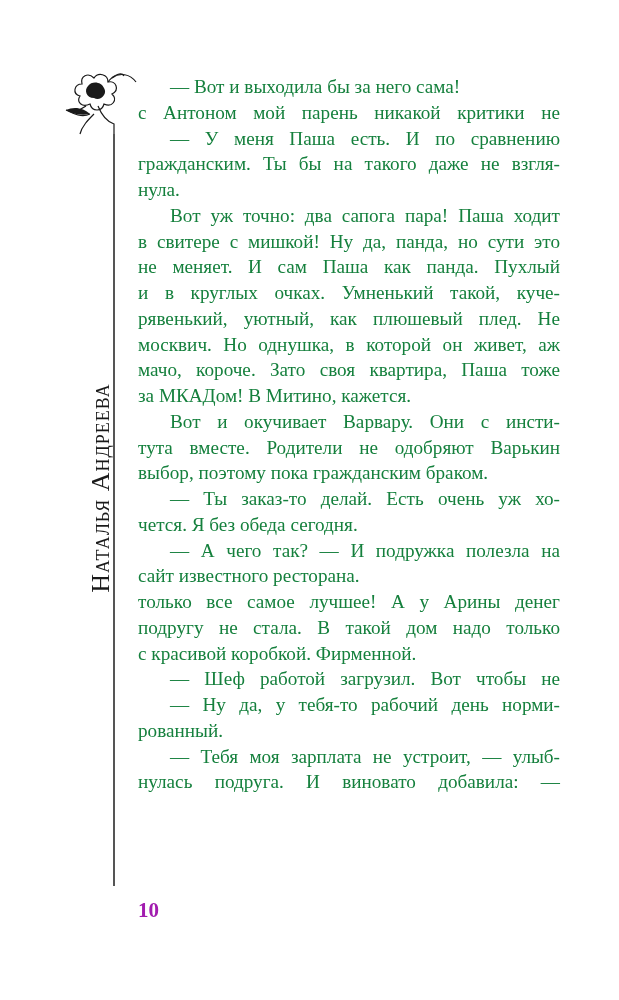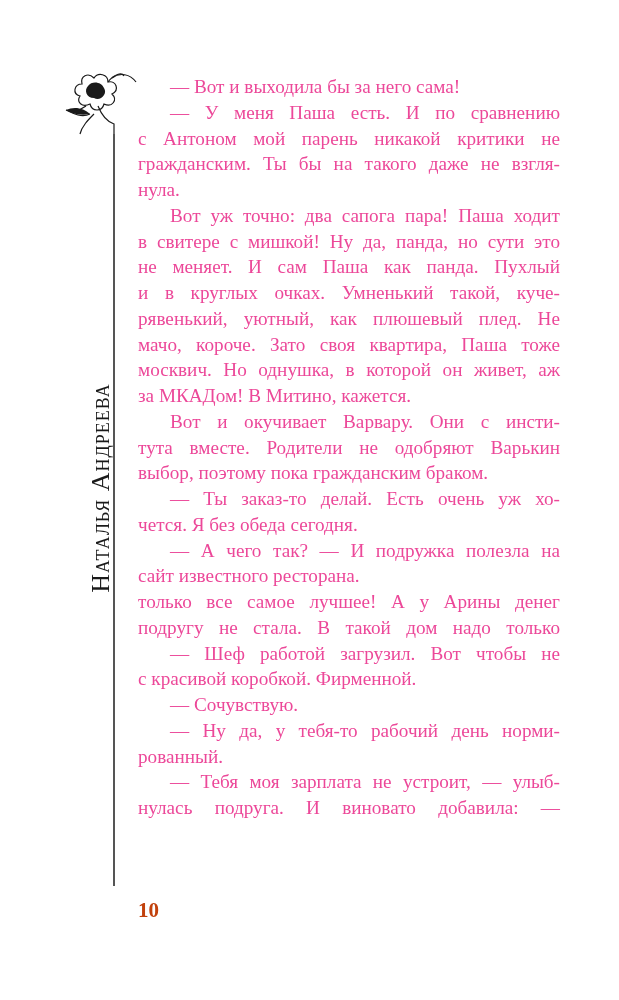--- a/index.html
+++ b/index.html
@@ -1,32 +1,32 @@
 <!DOCTYPE html>
 <html><head>
   <meta charset="utf-8">
   <style>
     html, body { margin: 0; padding: 0; background: #ffffff; }
     body { width: 619px; height: 1000px; position: relative; overflow: hidden; }
     .page { position: absolute; left: 0; top: 0; width: 619px; height: 1000px; background: #fff; }
     .text-block {
       position: absolute; left: 138px; top: 74px; width: 422px;
       font-family: "Liberation Serif", "DejaVu Serif", serif;
-      font-size: 19.2px; color: #ec4899;
+      font-size: 19.2px; color: #15803d;
     }
     .line {
       height: 25.75px; line-height: 25.75px; white-space: nowrap;
       text-align: justify; text-align-last: justify;
     }
     .line.indent { padding-left: 32px; }
     .line.last { text-align-last: left; }
     .page-number {
       position: absolute; left: 138px; top: 898px;
       font-family: "Liberation Serif", "DejaVu Serif", serif;
-      font-size: 21px; font-weight: bold; color: #c2410c;
+      font-size: 21px; font-weight: bold; color: #a21caf;
     }
     .margin-rule {
       position: absolute; left: 113px; top: 134px; width: 2px; height: 752px;
       background: #555;
     }
     .author-vertical {
       position: absolute; left: 101px; top: 488px; width: 0; height: 0;
     }
     .author-vertical span {
       display: block; position: absolute;
@@ -56,44 +56,43 @@
   </svg>
 
   <div class="margin-rule"></div>
 
   <div class="author-vertical">
     <span>Наталья Андреева</span>
   </div>
 
   <div class="text-block" id="text-block">
       <div class="line indent last">— Вот и выходила бы за него сама!</div>
+      <div class="line">с Антоном мой парень никакой критики не</div>
       <div class="line indent">— У меня Паша есть. И по сравнению</div>
-      <div class="line">с Антоном мой парень никакой критики не</div>
       <div class="line">гражданским. Ты бы на такого даже не взгля-</div>
       <div class="line last">нула.</div>
       <div class="line indent">Вот уж точно: два сапога пара! Паша ходит</div>
       <div class="line">в свитере с мишкой! Ну да, панда, но сути это</div>
       <div class="line">не меняет. И сам Паша как панда. Пухлый</div>
       <div class="line">и в круглых очках. Умненький такой, куче-</div>
       <div class="line">рявенький, уютный, как плюшевый плед. Не</div>
+      <div class="line">москвич. Но однушка, в которой он живет, аж</div>
       <div class="line">мачо, короче. Зато своя квартира, Паша тоже</div>
-      <div class="line">москвич. Но однушка, в которой он живет, аж</div>
       <div class="line last">за МКАДом! В Митино, кажется.</div>
       <div class="line indent">Вот и окучивает Варвару. Они с инсти-</div>
       <div class="line">тута вместе. Родители не одобряют Варькин</div>
       <div class="line last">выбор, поэтому пока гражданским браком.</div>
       <div class="line indent">— Ты заказ-то делай. Есть очень уж хо-</div>
       <div class="line last">чется. Я без обеда сегодня.</div>
       <div class="line indent">— А чего так? — И подружка полезла на</div>
       <div class="line last">сайт известного ресторана.</div>
       <div class="line">только все самое лучшее! А у Арины денег</div>
       <div class="line">подругу не стала. В такой дом надо только</div>
+      <div class="line last">с красивой коробкой. Фирменной.</div>
       <div class="line indent">— Шеф работой загрузил. Вот чтобы не</div>
-      <div class="line last">с красивой коробкой. Фирменной.</div>
-      <div class="line indent last">— Сочувствую.</div>
       <div class="line indent">— Ну да, у тебя-то рабочий день норми-</div>
       <div class="line last">рованный.</div>
       <div class="line indent">— Тебя моя зарплата не устроит, — улыб-</div>
       <div class="line">нулась подруга. И виновато добавила: —</div>
     </div>
 
   <div class="page-number">10</div>
 </div>
 
 </body></html>

